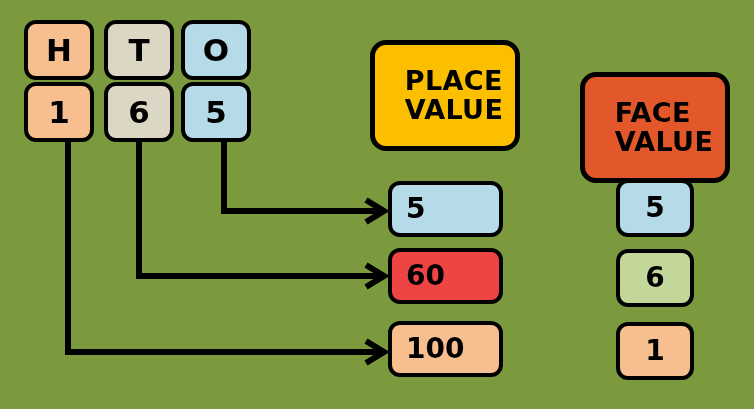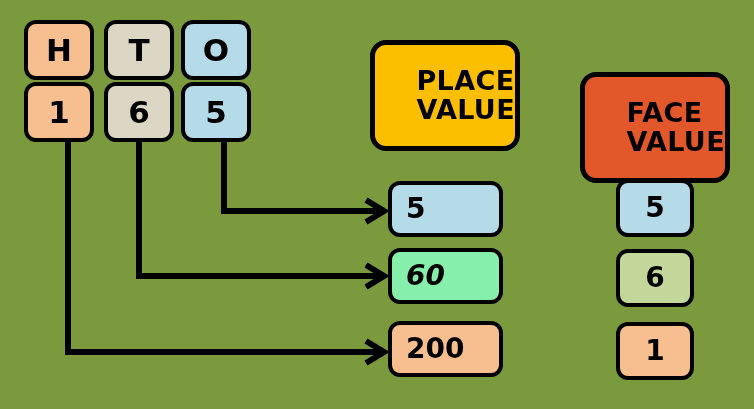--- a/index.html
+++ b/index.html
@@ -42,21 +42,21 @@
     height: 60px;
     justify-content: center;
     font-size: 31px;
   }
   
   .heading-card {
     width: 150px;
     height: 111px;
     border-width: 5px;
     border-radius: 16px;
-    justify-content: flex-end;
+    justify-content: center;
     padding-left: 18px;
     font-size: 27px;
     letter-spacing: 0.4px;
   }
   
   .result-box {
     width: 115px;
     height: 56px;
     justify-content: flex-start;
     padding-left: 14px;
@@ -112,25 +112,25 @@
   <div class="card heading-card" style="left:580px; top:40px; background:#e2582a;margin-top:32px;">
     <div>
       <div>FACE</div>
       <div>VALUE</div>
     </div>
   </div>
 
   <div class="card result-box" style="left:388px; top:181px; background:#b5dae8;">
     <span>5</span>
   </div>
-  <div class="card result-box" style="left:388px; top:248px; background:#86efac;font-style:italic;">
+  <div class="card result-box" style="left:388px; top:248px; background:#ef4444;">
     <span>60</span>
   </div>
   <div class="card result-box" style="left:388px; top:321px; background:#f7be8f;">
-    <span>200</span>
+    <span>100</span>
   </div>
 
   <div class="card face-box" style="left:616px; top:179px; background:#b5dae8;">
     <span>5</span>
   </div>
   <div class="card face-box" style="left:616px; top:249px; background:#c4d79b;">
     <span>6</span>
   </div>
   <div class="card face-box" style="left:616px; top:322px; background:#f7be8f;">
     <span>1</span>

